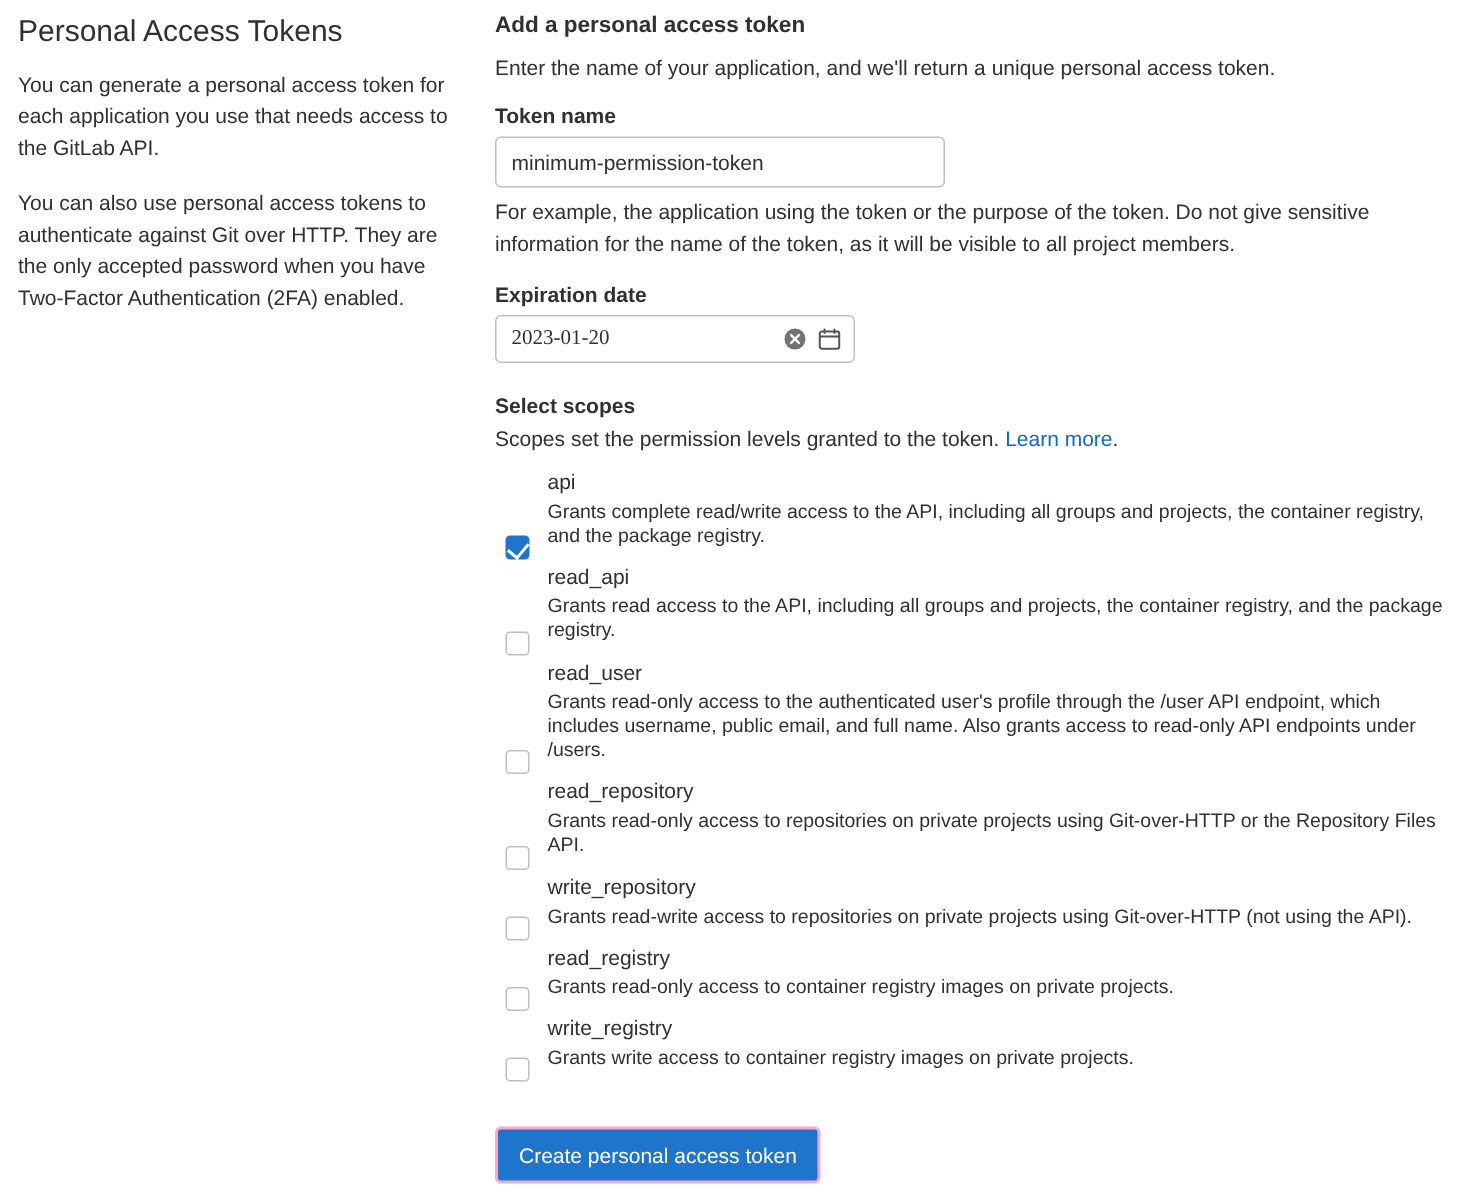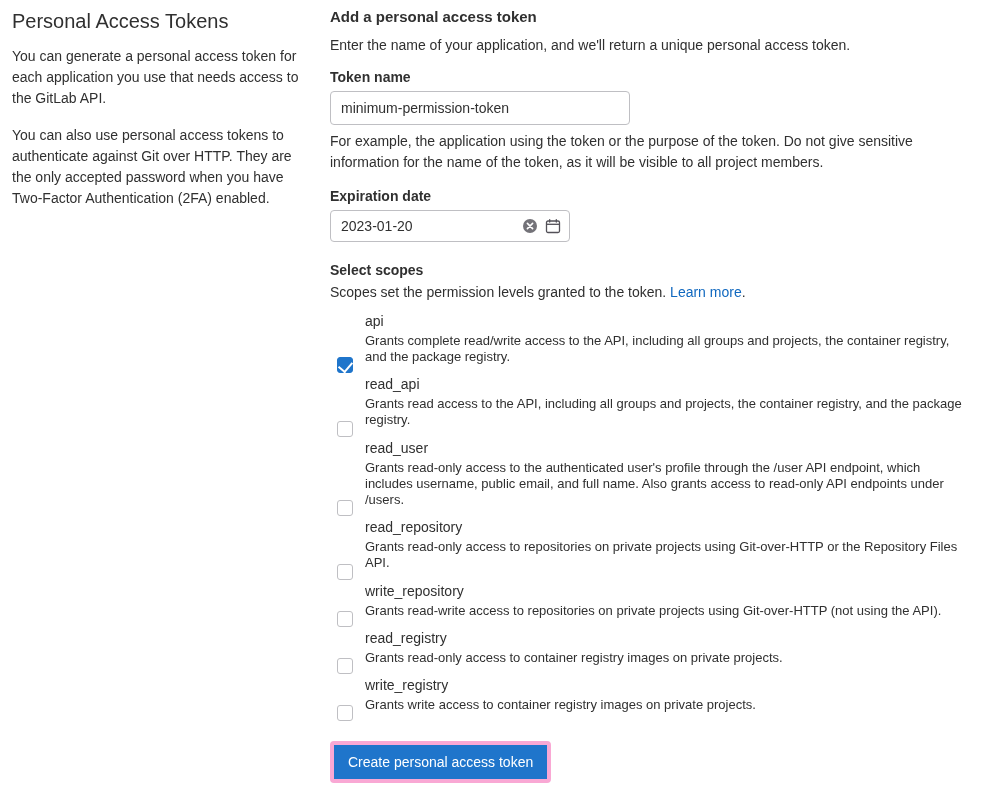--- a/index.html
+++ b/index.html
@@ -88,21 +88,21 @@
   
   .date-wrap {
     position: relative;
     width: 240px;
     height: 32px;
   }
   .date-input {
     width: 240px;
     height: 32px;
     padding: 4px 54px 4px 10px;
-    font-family: Liberation Sans, sans-serif;
+    font-family: Liberation Serif, serif;
     font-size: 14px;
     color: #303030;
     background: #fff;
     border: 1px solid #bfbfc3;
     border-radius: 4px;
     outline: none;
   }
   .date-clear {
     position: absolute;
     right: 32px;
@@ -182,24 +182,24 @@
     cursor: pointer;
   }
   .scope-desc {
     font-size: 13px;
     line-height: 1.25;
     color: #303030;
     max-width: 625px;
     margin-bottom: 8px;
   }
   .btn-primary {
-    margin: 18px 0 0 0;
+    margin: 28px 0 0 0;
     display: inline-block;
     background: #1f75cb;
-    border: 4px solid #f9a8d4;
+    border: 2px solid #f9a8d4;
     color: #fff;
     font-family: "Liberation Sans", sans-serif;
     font-size: 14px;
     line-height: 1;
     padding: 10px 14px;
     border-radius: 4px;
     cursor: pointer;
   }
 </style>
 </head>

